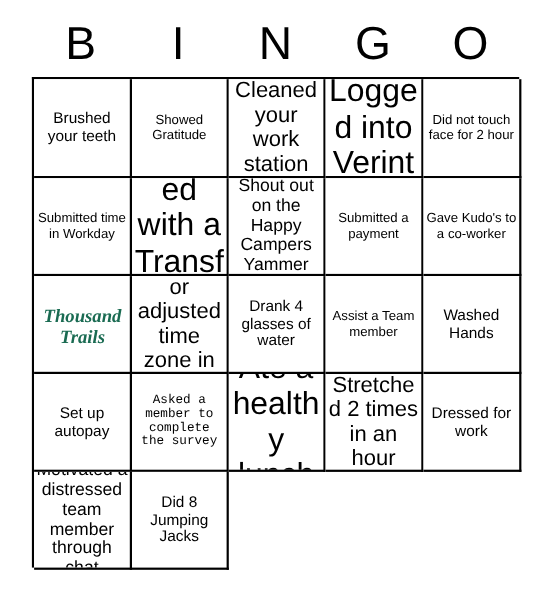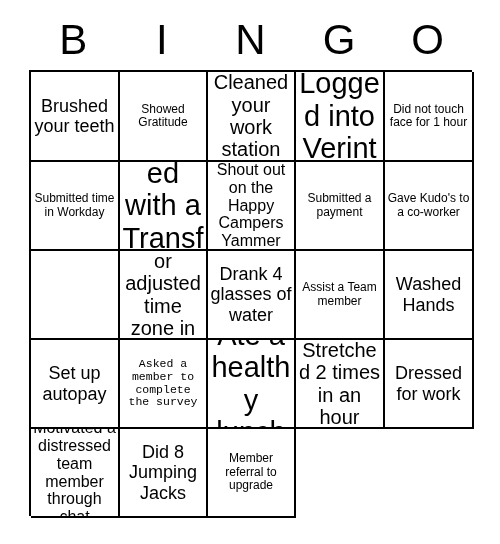--- a/index.html
+++ b/index.html
@@ -78,21 +78,21 @@
     display: block;
     width: 100%;
     line-height: 1.12;
     word-wrap: break-word;
     font-family: "Liberation Sans", sans-serif;
     color: #000000;
   }
 
   
   .fs-xl  .cell-text { font-size: 29px; }
-  .fs-lg  .cell-text { font-size: 18px; }
+  .fs-lg  .cell-text { font-size: 14px; }
   .fs-md  .cell-text { font-size: 12px; }
   .fs-sm  .cell-text { font-size: 20px; }
   .fs-xs  .cell-text { font-size: 11.5px; font-family: Liberation Mono, monospace; }
   .fs-xxs .cell-text { font-size: 16px; }
 
   
   .cell-logo {
     flex-direction: column;
     padding: 0;
   }
@@ -127,38 +127,44 @@
       <div class="cell fs-md">
         <span class="cell-text">Showed Gratitude</span>
       </div>
       <div class="cell fs-sm">
         <span class="cell-text">Cleaned your work station</span>
       </div>
       <div class="cell fs-xl">
         <span class="cell-text">Logged into Verint</span>
       </div>
       <div class="cell fs-md">
-        <span class="cell-text">Did not touch face for 1 hour</span>
+        <span class="cell-text">Did not touch face for 2 hour</span>
       </div>
       <div class="cell fs-md">
         <span class="cell-text">Submitted time in Workday</span>
       </div>
       <div class="cell fs-xl">
         <span class="cell-text">Assisted with a Transfer</span>
       </div>
       <div class="cell fs-xxs">
         <span class="cell-text">Team Shout out on the Happy Campers Yammer Group</span>
       </div>
       <div class="cell fs-md">
         <span class="cell-text">Submitted a payment</span>
       </div>
       <div class="cell fs-md">
         <span class="cell-text">Gave Kudo's to a co-worker</span>
       </div>
       <div class="cell fs-md cell-logo">
+        <span class="logo">
+          <svg width="86" height="46" viewBox="0 0 86 46" aria-hidden="true">
+            <text x="43" y="21" text-anchor="middle" font-family="'Liberation Serif', serif" font-size="17" font-style="italic" font-weight="bold" fill="#1a6b52">Thousand</text>
+            <text x="43" y="40" text-anchor="middle" font-family="'Liberation Serif', serif" font-size="17" font-style="italic" font-weight="bold" fill="#1a6b52">Trails</text>
+          </svg>
+        </span>
         <span style="position: absolute; width: 1px; height: 1px; overflow: hidden; clip: rect(0px, 0px, 0px, 0px);">Thousand Trails</span>
       </div>
       <div class="cell fs-sm">
         <span class="cell-text">Changed or adjusted time zone in Verint</span>
       </div>
       <div class="cell fs-lg">
         <span class="cell-text">Drank 4 glasses of water</span>
       </div>
       <div class="cell fs-md">
         <span class="cell-text">Assist a Team member</span>
@@ -180,18 +186,15 @@
       </div>
       <div class="cell fs-lg">
         <span class="cell-text">Dressed for work</span>
       </div>
       <div class="cell fs-xxs">
         <span class="cell-text">Motivated a distressed team member through chat</span>
       </div>
       <div class="cell fs-lg">
         <span class="cell-text">Did 8 Jumping Jacks</span>
       </div>
-      <div class="cell fs-md">
-        <span class="cell-text">Member referral to upgrade</span>
-      </div>
     </div>
 
 </div>
 
 </body></html>

